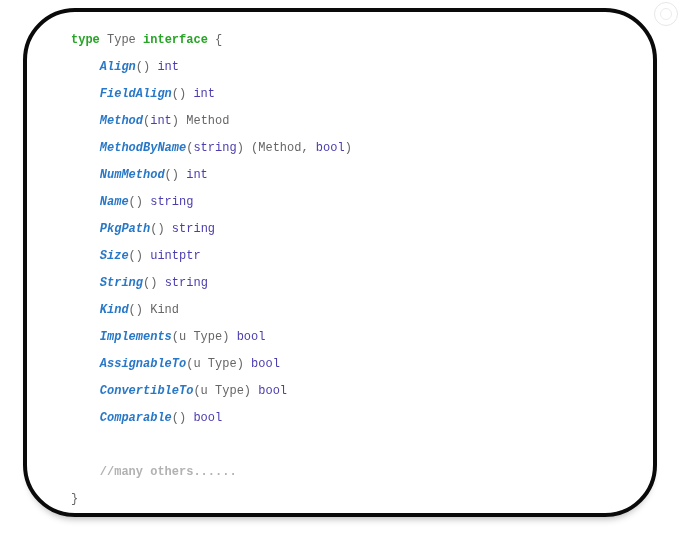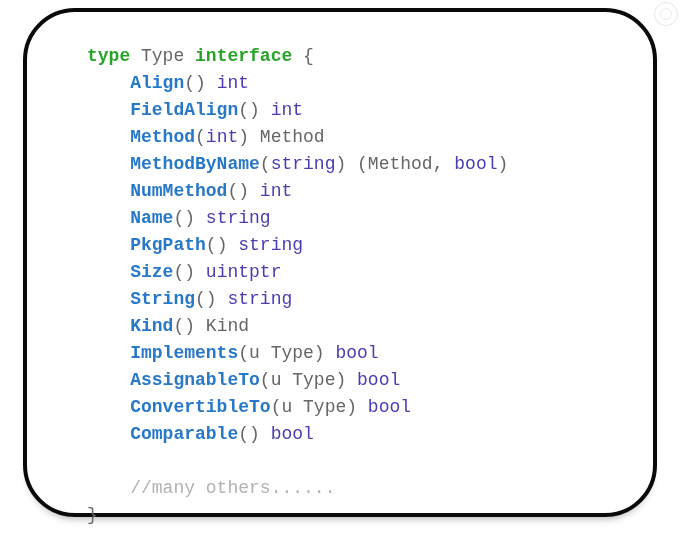--- a/index.html
+++ b/index.html
@@ -27,33 +27,33 @@
     border: 4px solid #0a0a0a;
     border-radius: 52px;
     background: #ffffff;
     box-shadow: 0 7px 7px -5px rgba(0,0,0,0.28);
   }
   .code {
     position: absolute;
     left: 44px;
     top: 15px;
     right: 10px;
-    margin: 16px;
+    margin: 0;
     font-family: "Liberation Mono", "DejaVu Sans Mono", monospace;
-    font-size: 18px;
+    font-size: 12px;
     line-height: 27px;
     white-space: pre;
     color: #666666;
   }
   .line { height: 27px; }
   .s-keyword { color: var(--c-keyword); font-weight: bold; }
-  .s-name    { color: var(--c-name);    font-weight: bold; }
+  .s-name    { color: var(--c-name);    font-weight: bold; font-style: italic; }
   .s-type    { color: var(--c-type);    font-weight: normal; }
   .s-plain   { color: var(--c-plain);   font-weight: normal; }
-  .s-comment { color: var(--c-comment); font-weight: normal; }
+  .s-comment { color: var(--c-comment); font-weight: bold; }
   .watermark {
     position: absolute;
     right: 3px;
     top: 2px;
     width: 24px;
     height: 24px;
     border: 1px solid #c9c9c9;
     border-radius: 50%;
     opacity: 0.45;
     box-sizing: border-box;

